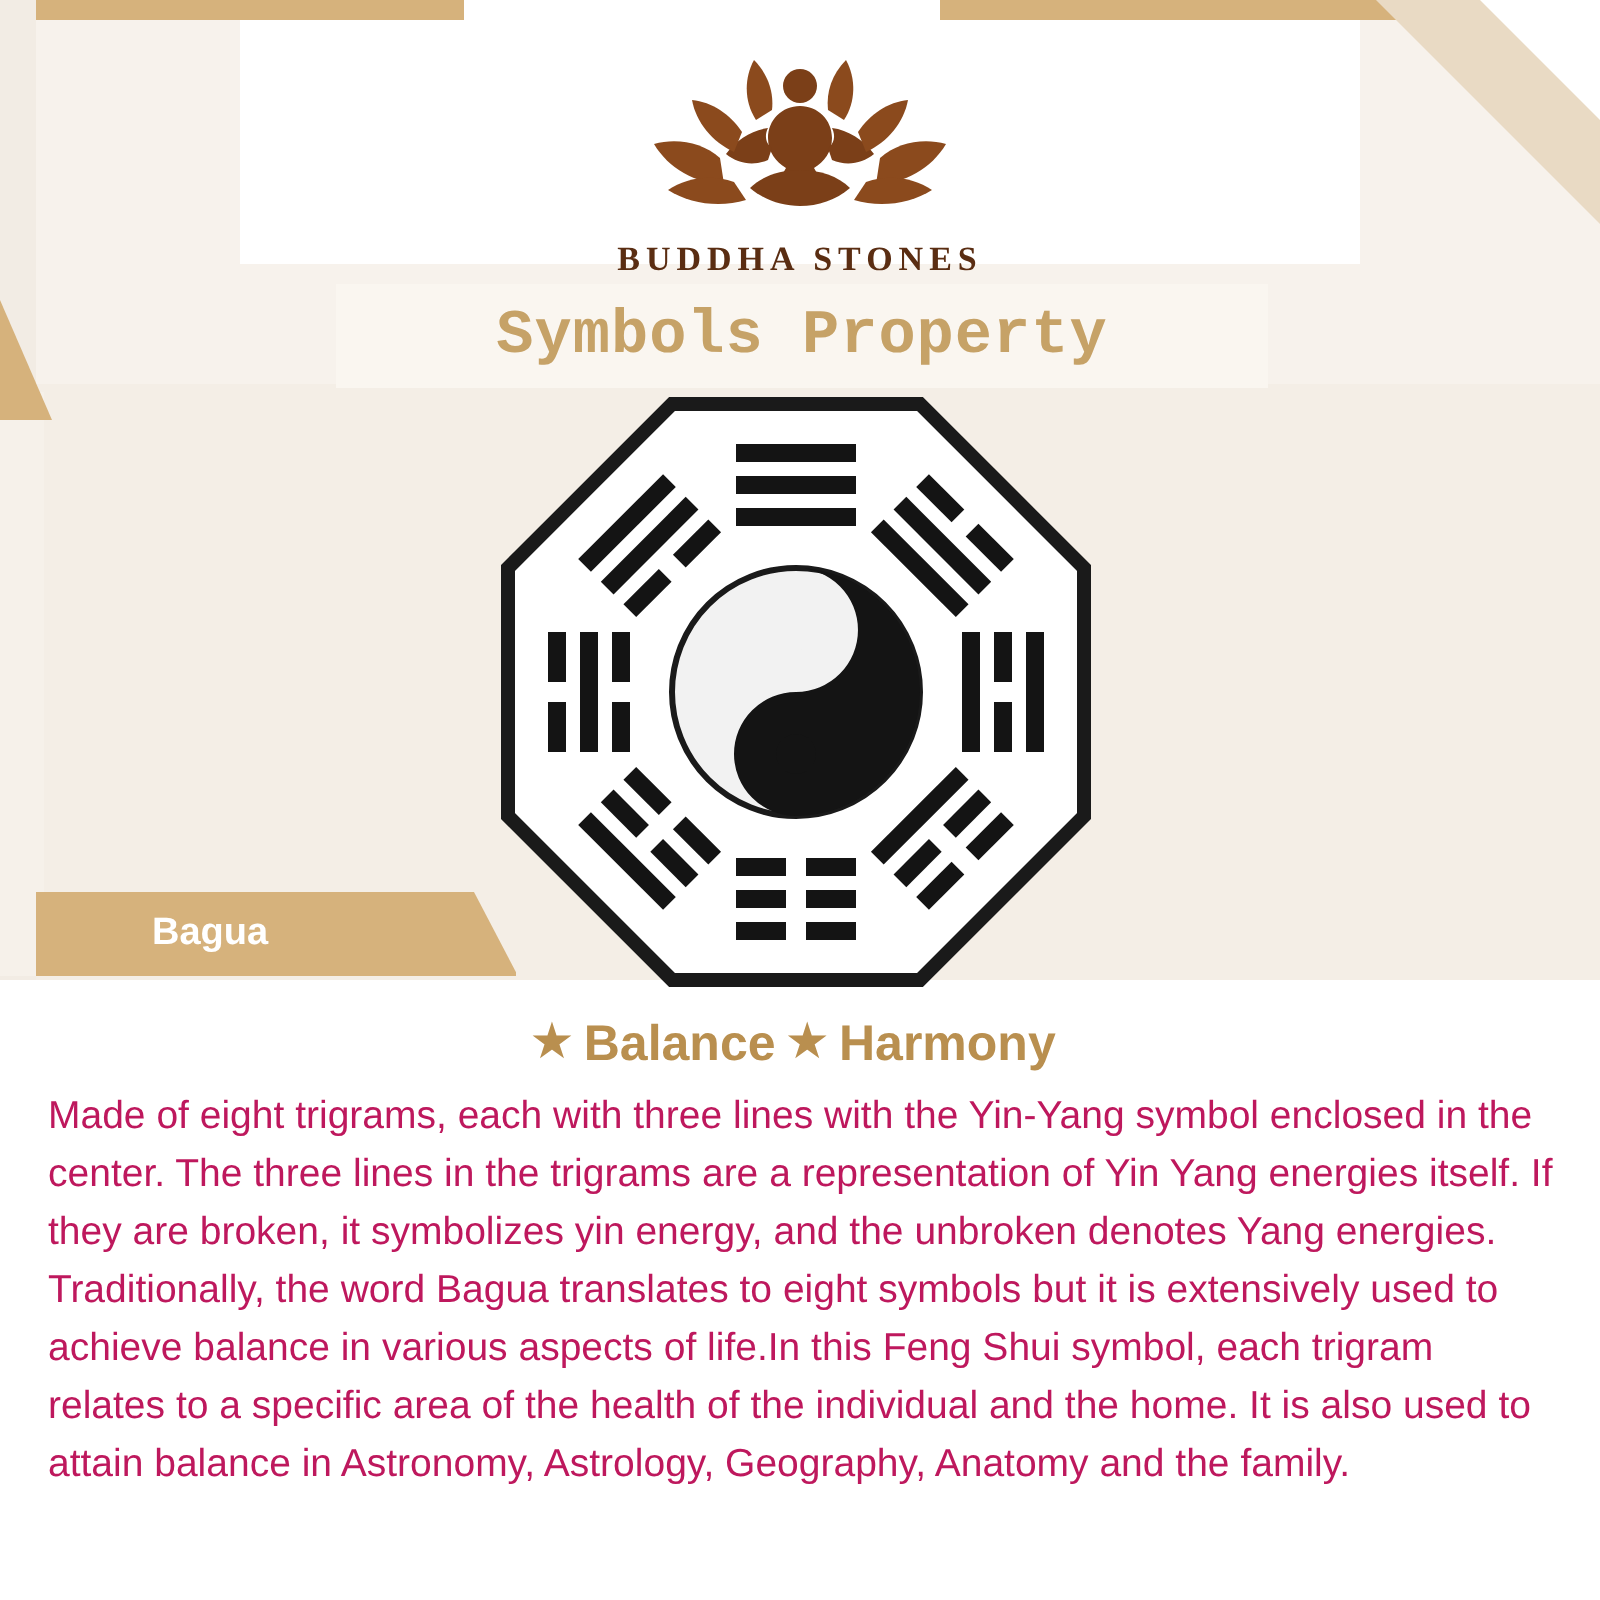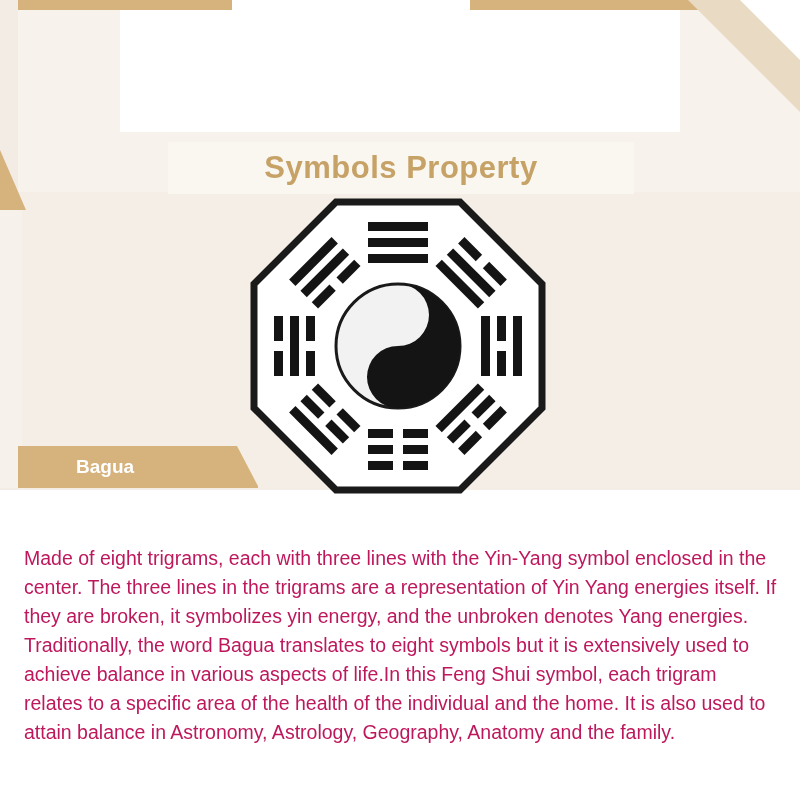--- a/index.html
+++ b/index.html
@@ -115,21 +115,21 @@
     width: 466px; height: 52px;
     background: #faf6f0;
     display: flex;
     align-items: center;
     justify-content: center;
   }
   .title-text {
     font-size: 31px;
     font-weight: bold;
     color: #c6a267;
-    font-family: Liberation Sans, sans-serif;
+    font-family: Liberation Mono, monospace;
     letter-spacing: 0.5px;
   }
 
   
   .bagua-wrap {
     position: absolute;
     left: 248px; top: 196px;
     width: 300px; height: 300px;
   }
 
@@ -201,20 +201,50 @@
   <div class="bg-white-top"></div>
 
   <div class="band-top-left"></div>
   <div class="band-top-right"></div>
   <div class="corner-tr"></div>
   <div class="corner-tr-inner"></div>
   <div class="left-strip"></div>
   <div class="left-accent"></div>
   <div class="corner-bl"></div>
 
+  <div class="logo-wrap">
+    <svg class="logo-mark" width="170" height="96" viewBox="0 0 170 96">
+      <g fill="#7b3f18">
+
+        <circle cx="85" cy="23" r="8.5"></circle>
+
+        <path d="M85 33c-9 0-16 7-16 16 0 7 4 12 9 15l-4 7c8 4 14 4 22 0l-4-7c5-3 9-8 9-15 0-9-7-16-16-16z"></path>
+
+        <path d="M69 44c-8 1-16 6-21 13 6 5 14 6 21 3l2-6c-3-2-4-6-2-10z"></path>
+        <path d="M101 44c8 1 16 6 21 13-6 5-14 6-21 3l-2-6c3-2 4-6 2-10z"></path>
+
+        <path d="M60 74c6-6 15-9 25-9s19 3 25 9c-7 6-16 9-25 9s-18-3-25-9z"></path>
+      </g>
+      <g fill="#8b4a1d">
+
+        <path d="M63 40c-6-9-6-21-1-30 7 7 10 16 9 25z"></path>
+        <path d="M107 40c6-9 6-21 1-30-7 7-10 16-9 25z"></path>
+
+        <path d="M52 56c-11-5-19-15-21-26 10 1 19 7 25 16z"></path>
+        <path d="M118 56c11-5 19-15 21-26-10 1-19 7-25 16z"></path>
+
+        <path d="M47 72C33 72 19 64 12 52c11-3 24-1 33 7z"></path>
+        <path d="M123 72c14 0 28-8 35-20-11-3-24-1-33 7z"></path>
+
+        <path d="M58 80c-13 4-28 2-39-5 9-6 21-8 33-4z"></path>
+        <path d="M112 80c13 4 28 2 39-5-9-6-21-8-33-4z"></path>
+      </g>
+    </svg>
+    <div class="logo-text">BUDDHA STONES</div>
+  </div>
 
   <div class="title-banner">
     <span class="title-text">Symbols Property</span>
   </div>
 
   <div class="bagua-wrap">
     <svg width="300" height="300" viewBox="0 0 300 300">
 
       <polygon points="88,6 212,6 294,88 294,212 212,294 88,294 6,212 6,88" fill="#ffffff" stroke="#1a1a1a" stroke-width="7"></polygon>
 
@@ -298,16 +328,19 @@
         <circle cx="150" cy="119" r="10" fill="#f2f2f2"></circle>
         <circle cx="150" cy="181" r="10" fill="#141414"></circle>
       </g>
     </svg>
   </div>
 
   <div class="label-tag">
     <span class="label-tag-text">Bagua</span>
   </div>
 
+  <div class="keywords">
+    <span class="star">★</span><span class="kw">Balance</span><span class="star">★</span><span class="kw">Harmony</span>
+  </div>
 
   <div class="body-text">Made of eight trigrams, each with three lines with the Yin-Yang symbol enclosed in the center. The three lines in the trigrams are a representation of Yin Yang energies itself. If they are broken, it symbolizes yin energy, and the unbroken denotes Yang energies. Traditionally, the word Bagua translates to eight symbols but it is extensively used to achieve balance in various aspects of life.In this Feng Shui symbol, each trigram relates to a specific area of the health of the individual and the home. It is also used to attain balance in Astronomy, Astrology, Geography, Anatomy and the family.</div>
 
 </div>
 
 </body></html>

